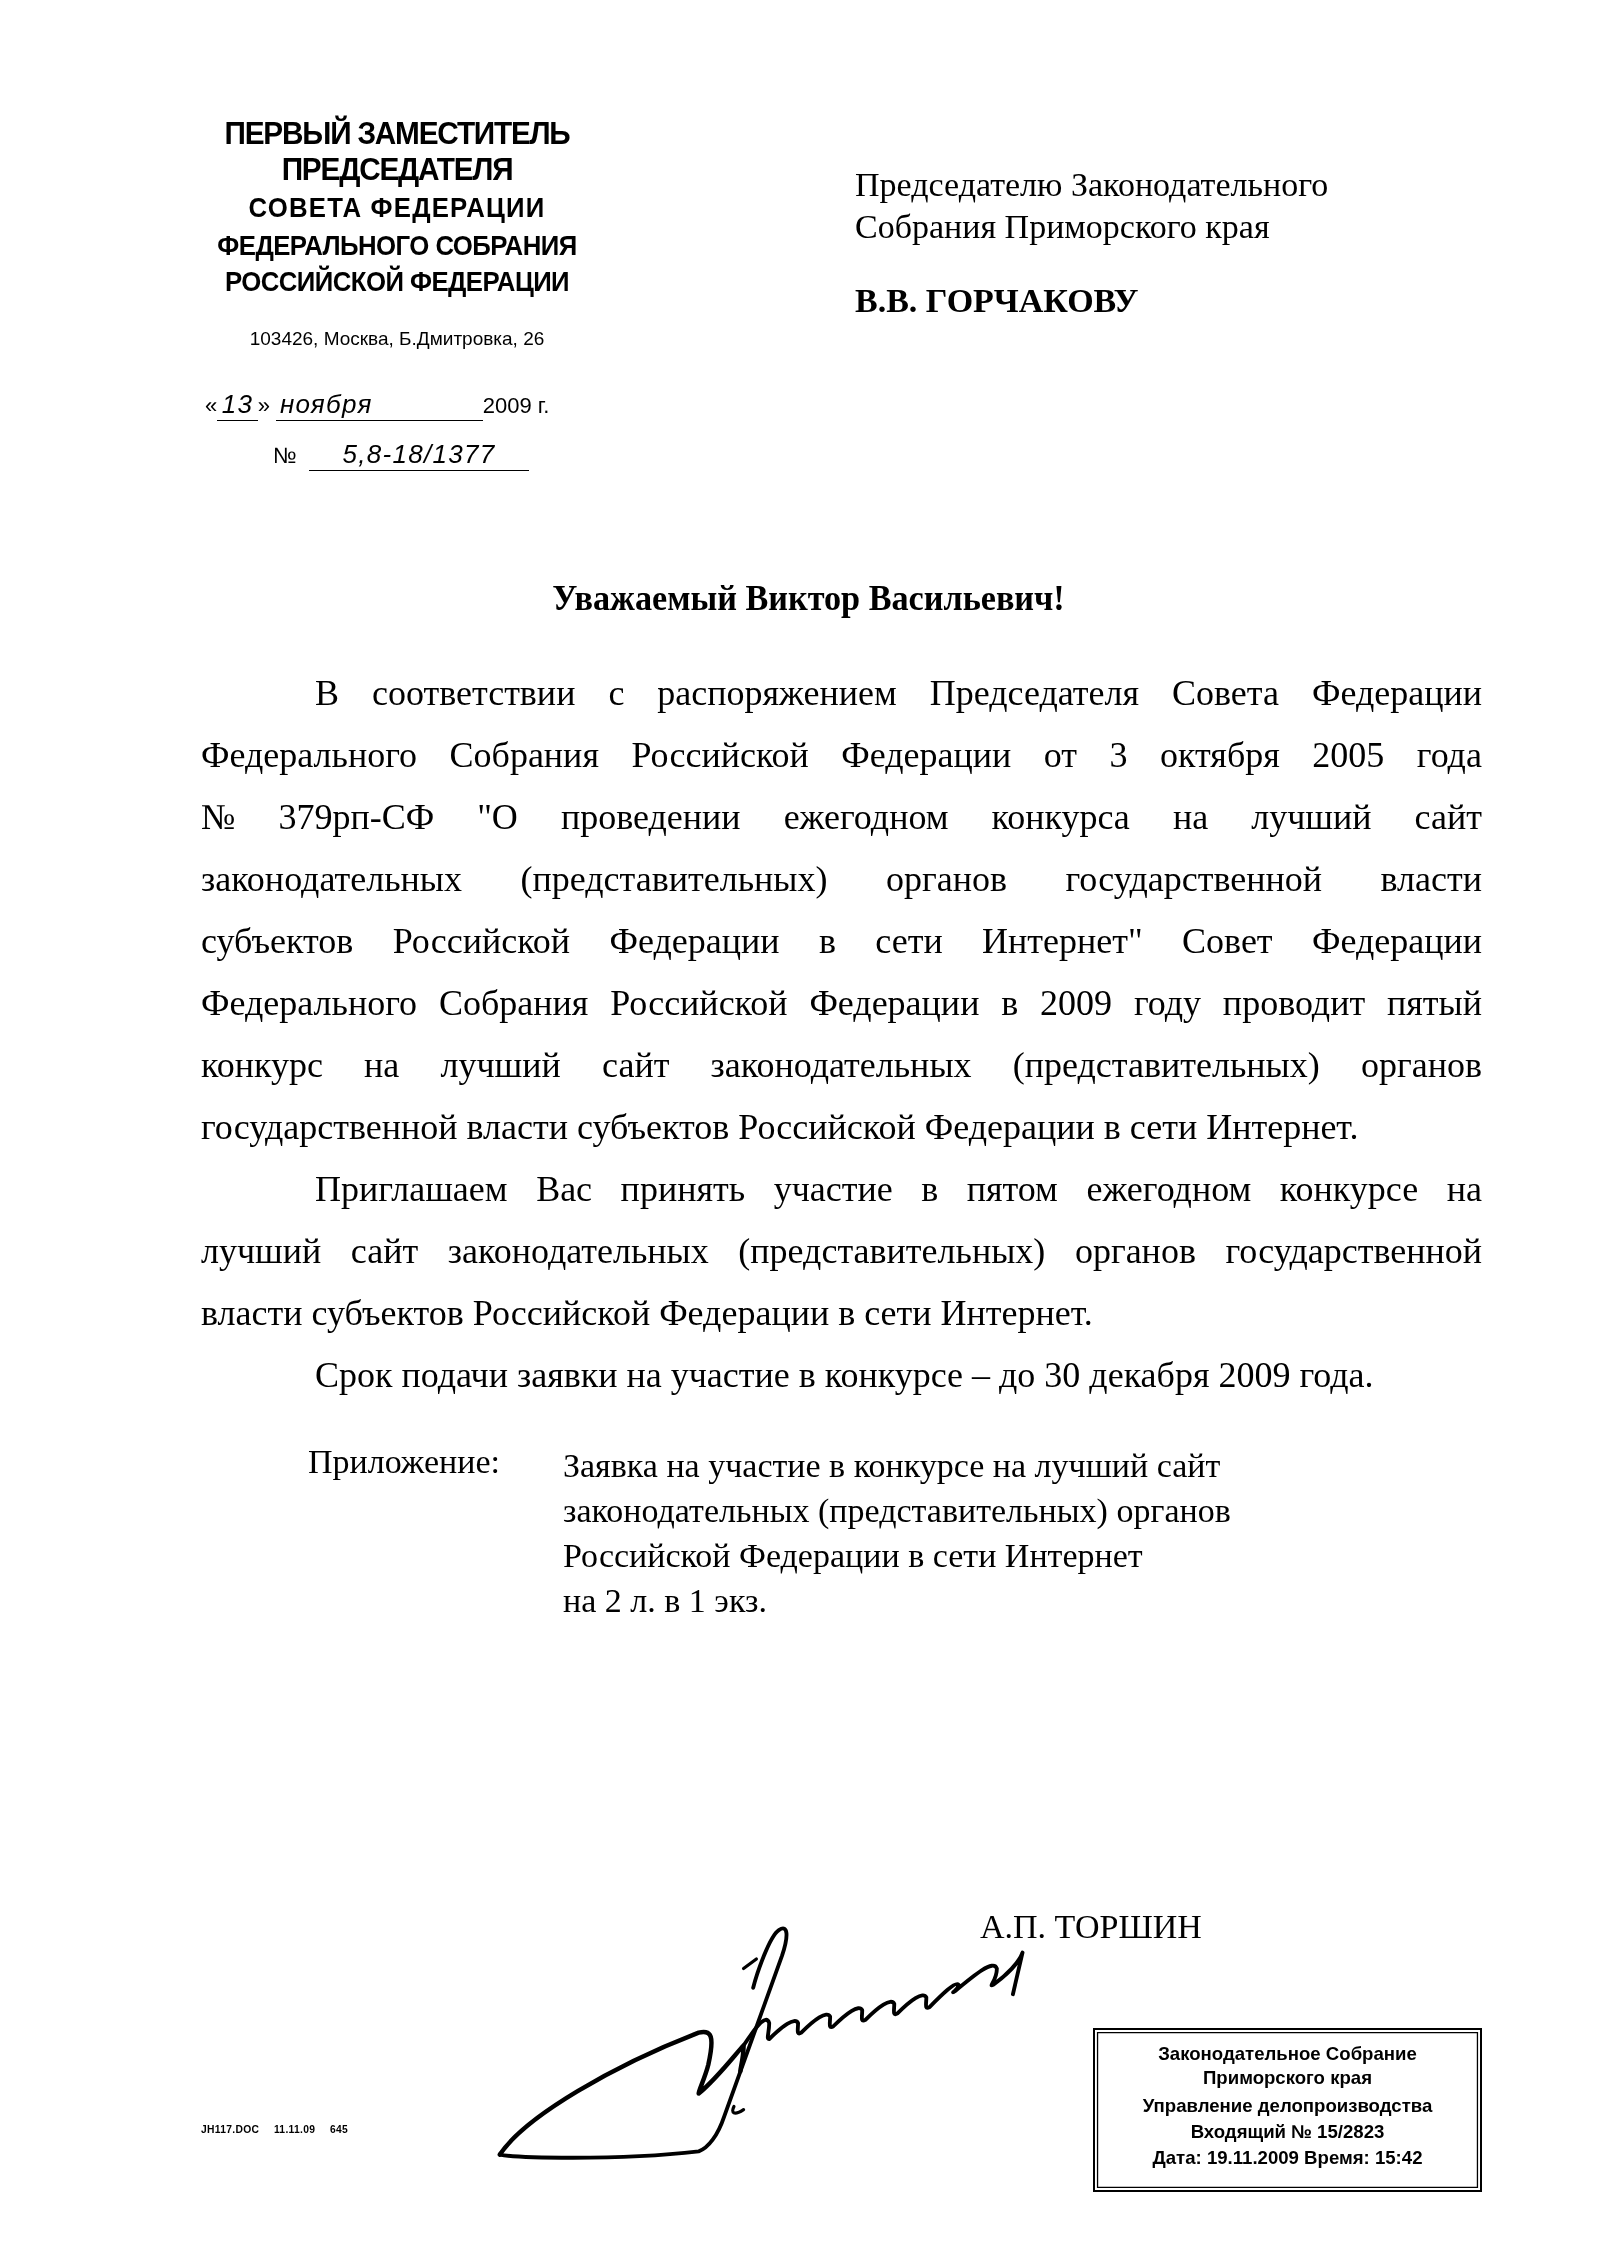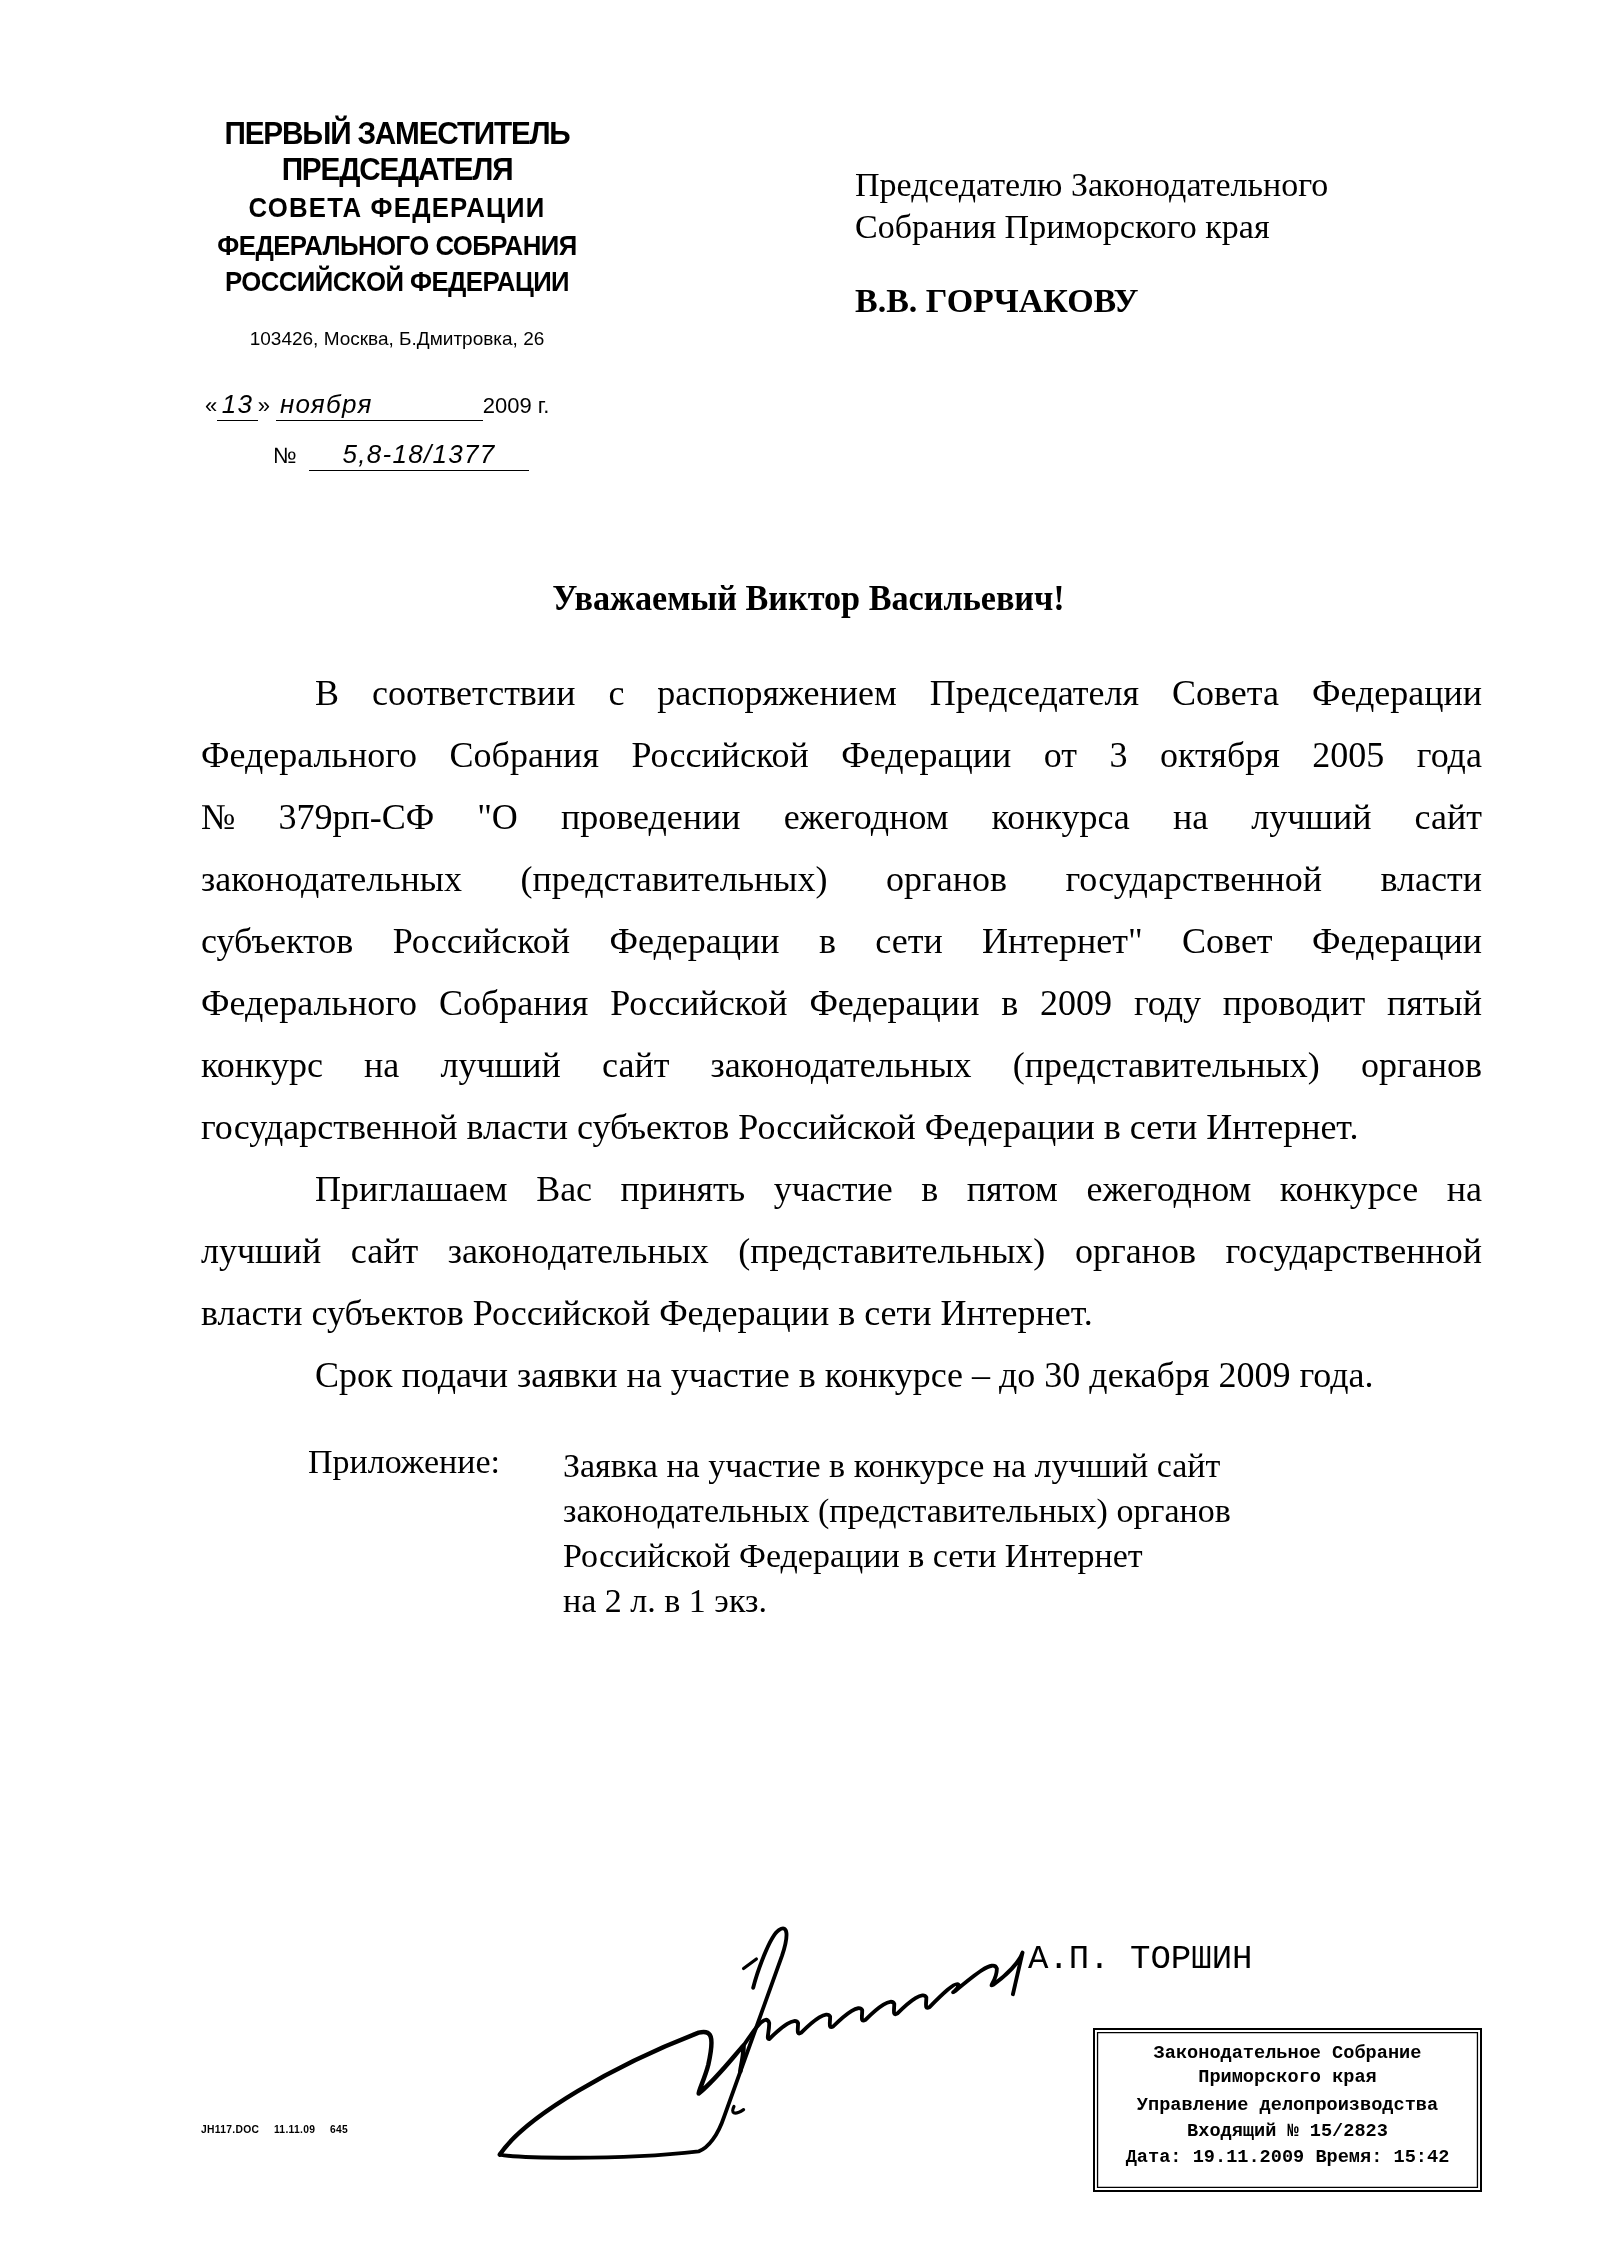--- a/index.html
+++ b/index.html
@@ -33,26 +33,26 @@
   .line.indent { padding-left: 114px; }
   .line.last { display: block; text-align: left; text-align-last: left; }
   .line span.w { display: inline-block; }
 
   .attachment { left: 308px; top: 1443px; font-family: "Liberation Serif", serif; font-size: 34px; }
   .attachment .label { position: absolute; left: 0; top: 0; white-space: nowrap; }
   .attachment .lines { position: absolute; left: 255px; top: 0; white-space: nowrap; }
   .attachment .lines div { height: 45px; line-height: 45px; }
 
   .signature { left: 487px; top: 1898px; width: 744px; height: 295px; }
-  .signer { left: 1028px; top: 1898px; font-family: Liberation Mono, monospace; font-size: 34px; white-space: nowrap; margin-top: 32px; }
+  .signer { left: 980px; top: 1898px; font-family: Liberation Serif, serif; font-size: 34px; white-space: nowrap; }
 
   .footer-code { left: 201px; top: 2124px; font-family: "Liberation Sans", sans-serif; font-size: 10.3px; font-weight: bold; white-space: nowrap; letter-spacing: 0.3px; }
   .footer-code span { margin-right: 11.5px; }
 
-  .stamp { left: 1093px; top: 2028px; width: 385px; height: 160px; border: 2.6px solid #000; box-shadow: inset 0 0 0 1.9px #fff, inset 0 0 0 3.2px #000; font-family: Liberation Mono, monospace; font-weight: bold; text-align: center; font-size: 18.6px; }
+  .stamp { left: 1093px; top: 2028px; width: 385px; height: 160px; border: 2.6px solid #000; box-shadow: inset 0 0 0 1.9px #fff, inset 0 0 0 3.2px #000; font-family: Liberation Sans, sans-serif; font-weight: bold; text-align: center; font-size: 18.6px; }
   .stamp .sl { line-height: 26px; }
   .stamp .sl.first { margin-top: 11.5px; line-height: 24.4px; }
   .stamp .sl.second { line-height: 24.4px; margin-bottom: 2.6px; }
 </style>
 </head>
 <body>
 
 <div class="abs sender">
   <div class="l1">ПЕРВЫЙ ЗАМЕСТИТЕЛЬ</div>
   <div class="l2">ПРЕДСЕДАТЕЛЯ</div>

